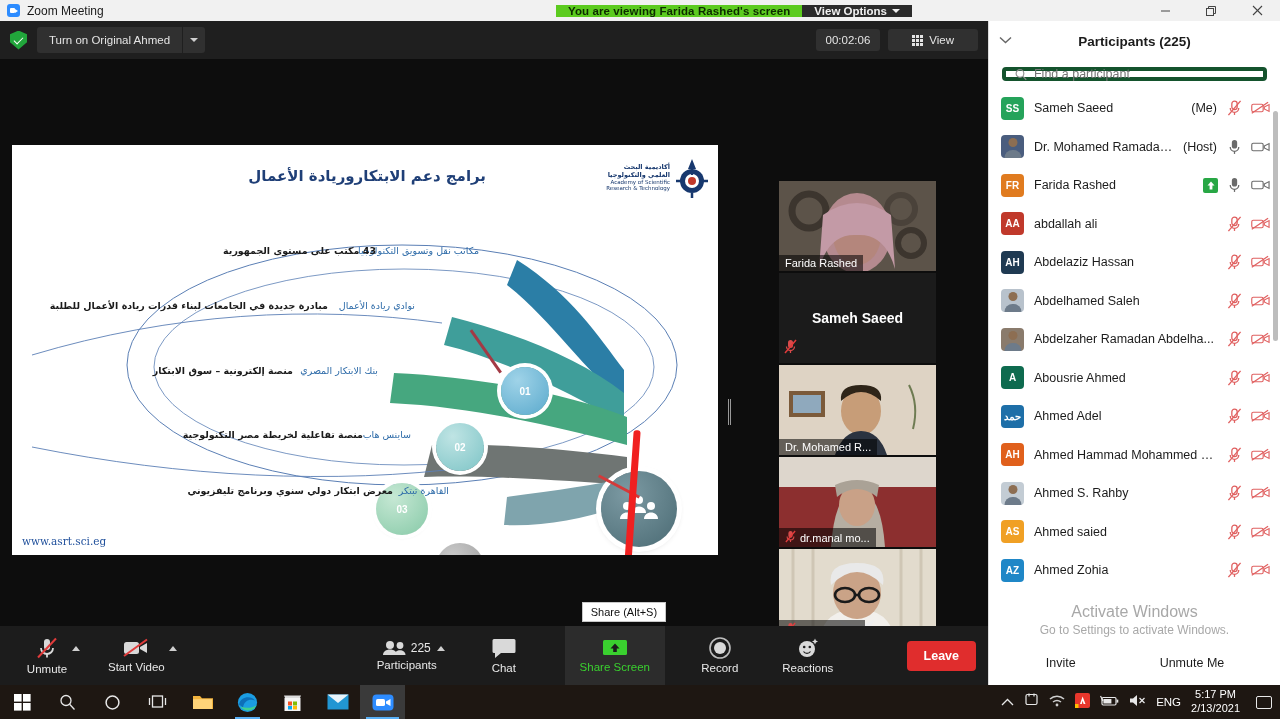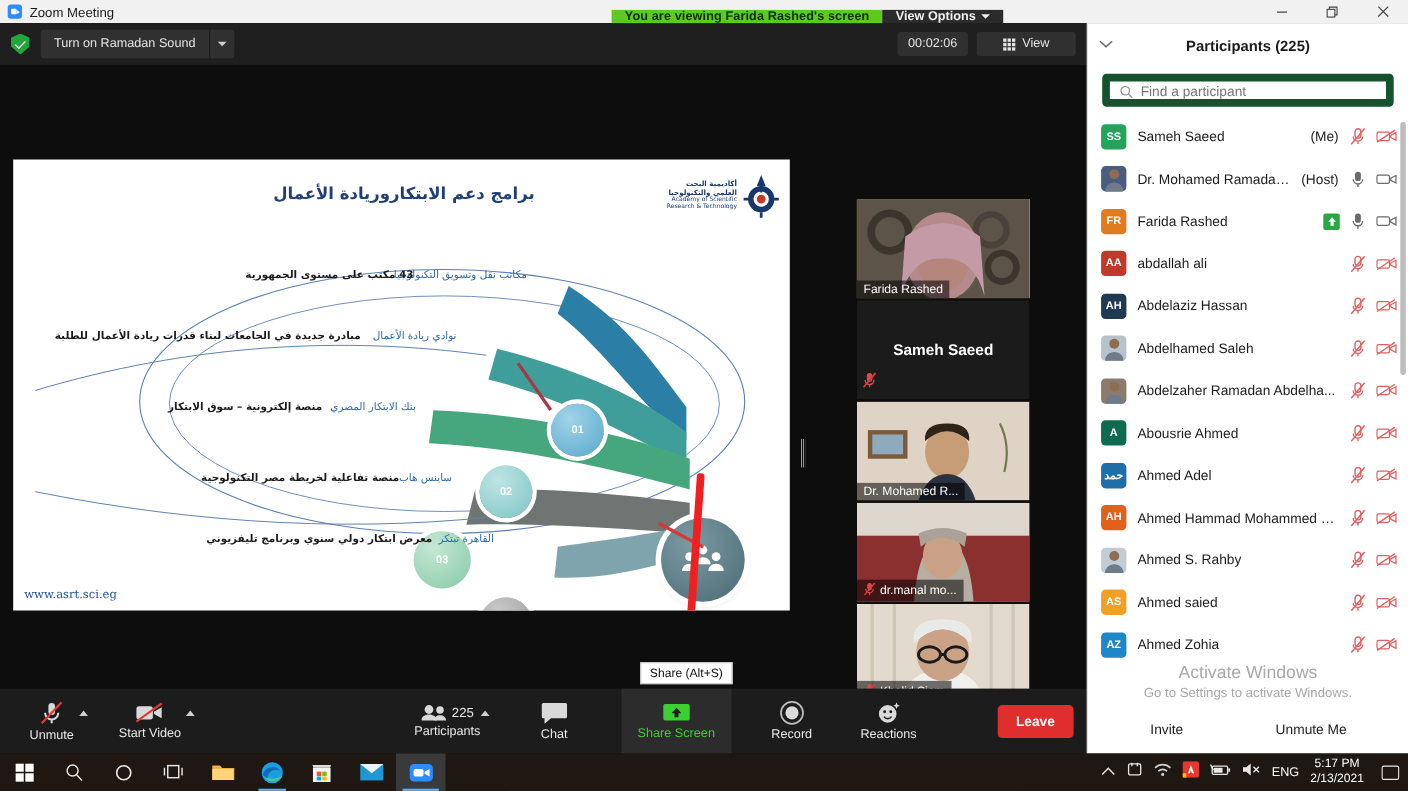--- a/index.html
+++ b/index.html
@@ -34,21 +34,21 @@
   .win-ctrls { margin-left: auto; display: flex; height: 21px; }
   .win-btn {
     width: 46px; height: 21px; display: flex; align-items: center;
     justify-content: center; font-size: 11px; color: #333;
   }
   .win-btn svg { display: block; }
 
   
   .share-bar {
     position: absolute; left: 508px; top: 0px; height: 21px;
-    display: flex; align-items: flex-end; z-index: 40; padding-left: 48px;
+    display: flex; align-items: center; z-index: 40; padding-left: 48px;
   }
   .share-green {
     background: #5ccb1f; color: #0d2b00; font-size: 11.5px; font-weight: bold;
     display: flex; align-items: center; padding: 0 12px;
     letter-spacing: .1px;
   }
   .share-opts {
     background: #2b2b2b; color: #f0f0f0; font-size: 11.5px; font-weight: bold;
     display: flex; align-items: center; gap: 5px; padding: 0 12px;
   }
@@ -225,22 +225,22 @@
     height: 40px; display: flex; align-items: center; position: relative;
   }
   .panel-collapse {
     position: absolute; left: 10px; top: 12px; color: #5a5a5a; font-size: 12px;
   }
   .panel-title {
     width: 100%; text-align: center; font-size: 13.5px; font-weight: bold; color: #1c1c1c;
   }
   .search-wrap { padding: 6px 13px 8px; }
   .search-box {
-    height: 30px; border: 7px solid #14532d; border-radius: 4px;
-    display: flex; align-items: flex-end; gap: 7px; padding: 0 9px;
+    height: 14px; border: 4px solid #14532d; border-radius: 4px;
+    display: flex; align-items: center; gap: 7px; padding: 0 9px;
   }
   .search-input {
     border: 0; outline: 0; font-size: 12.5px; color: #5f5f5f;
     font-family: "Liberation Sans", sans-serif; width: 100%; background: transparent;
   }
   .plist { height: 504px; overflow: hidden; position: relative; }
   .prow {
     height: 38.5px; display: flex; align-items: center; padding: 0 10px 0 12px; gap: 10px;
   }
   .avatar {
@@ -337,21 +337,21 @@
     <div class="share-green">You are viewing Farida Rashed's screen</div>
     <div class="share-opts">
       <span>View Options</span>
       <span class="caret-d"></span>
     </div>
   </div>
 
   <div class="zoom-topbar">
     <div class="shield"></div>
     <div class="orig-sound">
-      <div class="orig-sound-label">Turn on Ramadan Sound</div>
+      <div class="orig-sound-label">Turn on Original Ahmed</div>
       <div class="orig-sound-arrow">
         <span class="caret-d"></span>
       </div>
     </div>
     <div class="topbar-right">
       <div class="timer">00:02:06</div>
       <div class="view-btn">
         <span class="grid-ico">
           <i></i>
             <i></i>

